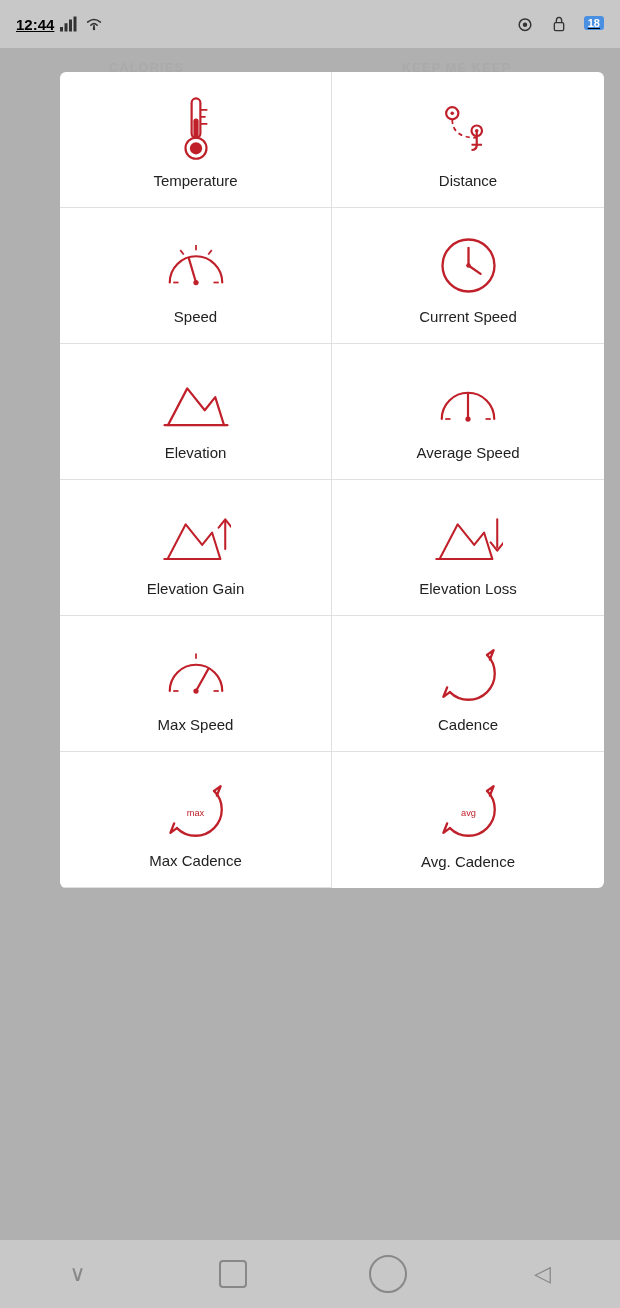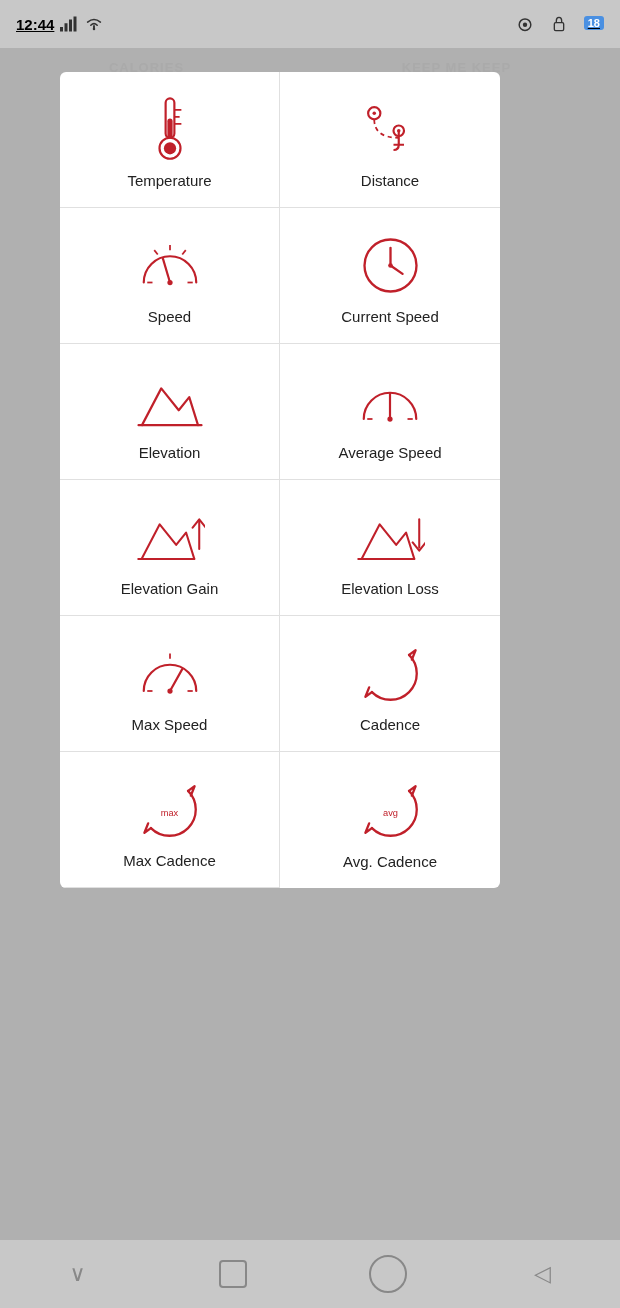--- a/index.html
+++ b/index.html
@@ -48,21 +48,21 @@
       font-weight: 600;
       letter-spacing: 1px;
       z-index: 0;
     }
 
     
     .modal {
       position: absolute;
       top: 72px;
       left: 60px;
-      width: 440px;
+      width: 544px;
       background: white;
       border-radius: 6px;
       z-index: 10;
       overflow: hidden;
     }
 
     .grid {
       display: grid;
       grid-template-columns: 1fr 1fr;
     }

